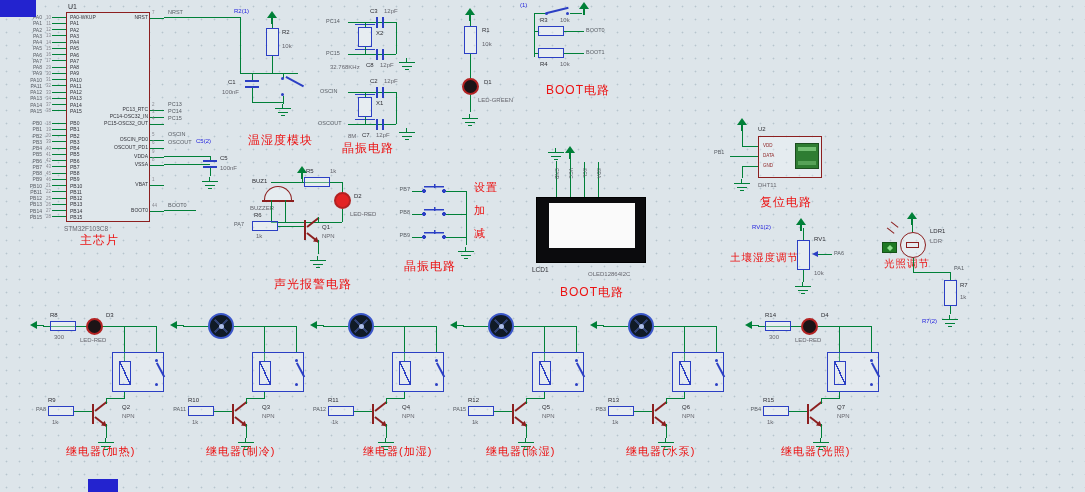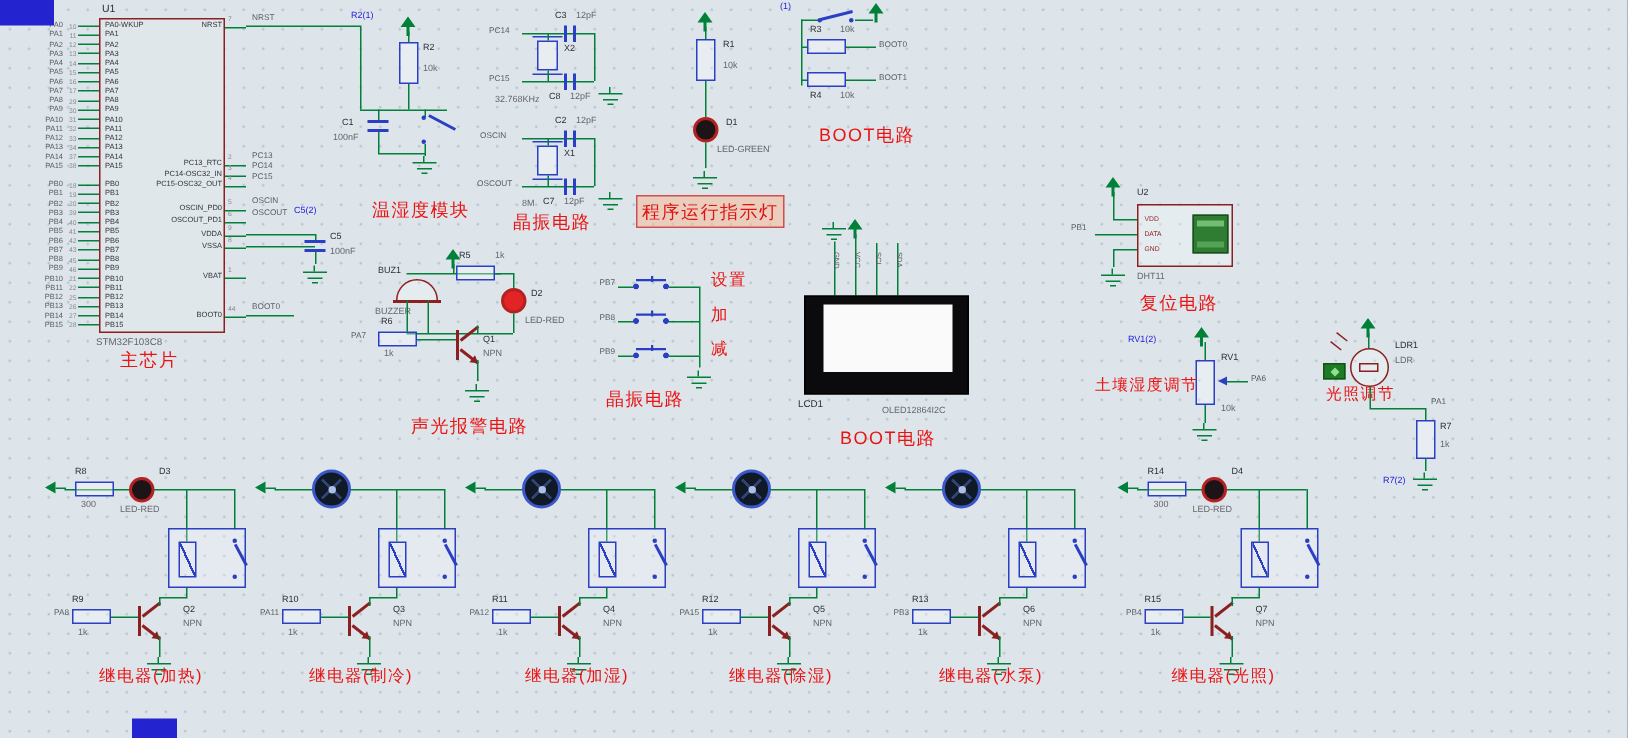--- a/index.html
+++ b/index.html
@@ -360,21 +360,20 @@
   <div class="wv" style="left:470px;top:18px;height:8px"></div>
   <div class="res" style="left:464px;top:26px;width:13px;height:28px"></div>
   <div class="t ref" style="left:482px;top:27px">R1</div>
   <div class="t val" style="left:482px;top:41px">10k</div>
   <div class="wv" style="left:470px;top:54px;height:24px"></div>
   <div class="led" style="left:462px;top:78px"></div>
   <div class="t ref" style="left:484px;top:79px">D1</div>
   <div class="t val" style="left:478px;top:97px">LED-GREEN</div>
   <div class="wv" style="left:470px;top:95px;height:17px"></div>
   <div class="gnd" style="left:461px;top:114px"></div>
-  <div class="hl" style="left:424px;top:130px">程序运行指示灯</div>
 
   <div class="t blue" style="left:520px;top:2px">(1)</div>
   <div class="wh" style="left:534px;top:13px;width:12px"></div>
   <div class="dot" style="left:545px;top:11.5px"></div>
   <div class="lever" style="left:547px;top:12px;width:22px;transform:rotate(-14deg)"></div>
   <div class="dot" style="left:566px;top:11.5px"></div>
   <div class="wh" style="left:570px;top:13px;width:12px"></div>
   <div class="pwr" style="left:578px;top:2px"></div>
   <div class="wv" style="left:534px;top:13px;height:44px"></div>
   <div class="wh" style="left:534px;top:31px;width:4px"></div>
@@ -625,21 +624,21 @@
     <div class="wv" style="left:76px;top:86px;height:6px"></div>
     <div class="wv" style="left:76px;top:112px;height:14px"></div>
     <div class="gnd" style="left:67px;top:126px"></div>
     <div class="res" style="left:18px;top:94px;width:26px;height:10px"></div>
     <div class="wh" style="left:44px;top:98.5px;width:18px"></div>
     <div class="t ref" style="left:18px;top:85px">R11</div>
     <div class="t val" style="left:22px;top:107px">1k</div>
     <div class="t net" style="left:-6px;top:95px;width:22px;text-align:right">PA12</div>
     <div class="t ref" style="left:92px;top:92px">Q4</div>
     <div class="t val" style="left:92px;top:101px">NPN</div>
-    <div class="t title" style="left:40px;top:134px;font-size:11px">继电器(加湿)</div>
+    <div class="t title" style="left:53px;top:134px;font-size:11px">继电器(加湿)</div>
   </div>
       <div class="abs" style="top: 312px; width: 150px; height: 148px; left: 450px;">
     <div class="pwrl" style="left:0;top:9px"></div>
     <div class="wh" style="left:13px;top:13.5px;width:113px"></div>
 
     <div>
       <div class="lamp" style="left:38px;top:1px"></div>
     </div>
     <div class="wv" style="left:94px;top:13.5px;height:35px"></div>
     <div class="wv" style="left:126px;top:13.5px;height:27px"></div>

